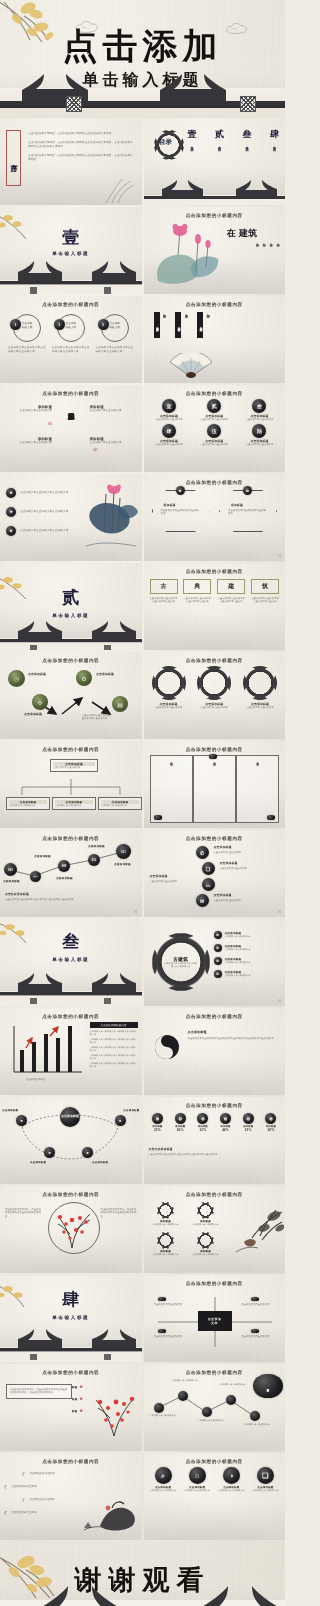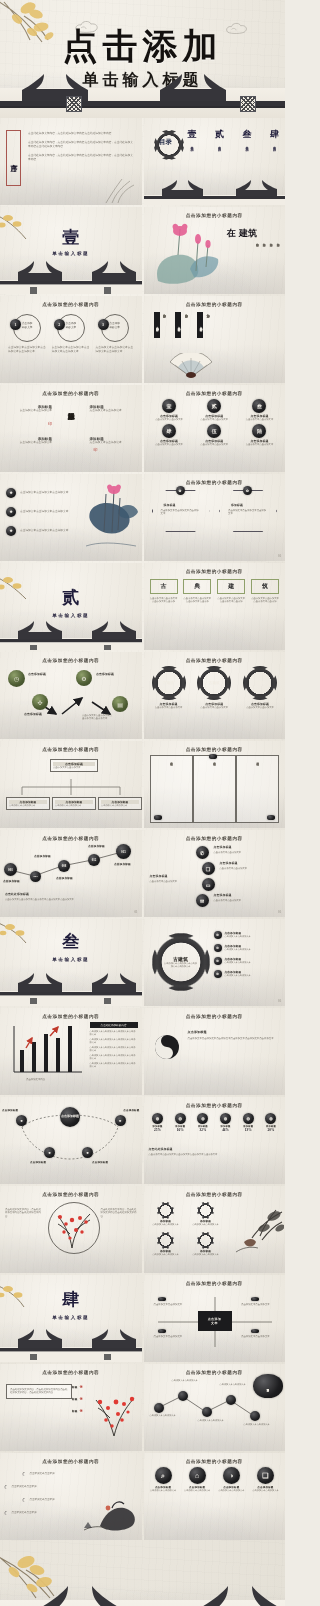--- a/index.html
+++ b/index.html
@@ -1032,20 +1032,21 @@
     <svg class="branch" style="left:-8px;top:6px;width:120px;height:70px" viewBox="0 0 120 70">
       <path d="M-4 6 C20 16 40 30 58 52 M6 10 C24 24 34 36 44 52 M34 24 C46 30 54 38 62 50" stroke="#7d6f55" stroke-width="1.1" fill="none" opacity=".9"></path>
       <g fill="#e3bf6a" opacity=".95">
         <ellipse cx="34" cy="16" rx="9" ry="5.4" transform="rotate(-22 34 16)"></ellipse>
         <ellipse cx="45" cy="24" rx="7.6" ry="4.6" transform="rotate(16 45 24)"></ellipse>
         <ellipse cx="22" cy="26" rx="6.4" ry="3.8" transform="rotate(42 22 26)"></ellipse>
         <ellipse cx="52" cy="36" rx="8" ry="4.8" transform="rotate(-12 52 36)"></ellipse>
         <ellipse cx="40" cy="42" rx="6" ry="3.6" transform="rotate(30 40 42)"></ellipse>
       </g>
     </svg>
+    <div class="final-title">谢谢观看</div>
     <div style="position:absolute;left:0;right:0;bottom:0;height:62px">
       <div style="position:absolute;left:0;right:0;bottom:0;height:46px;background:linear-gradient(180deg,#f5f1e9,#ebe6dc)"></div>
       <svg width="285" height="62" viewBox="0 0 285 62" style="position:absolute;left:0;bottom:0">
         <path d="M36 44 L36 26 C48 20 62 10 68 2 C68 14 62 20 56 25 L104 25 C98 20 92 14 92 2 C98 10 112 20 124 26 L124 44 Z" fill="#36353a"></path>
         <path d="M196 44 L196 26 C208 20 222 10 228 2 C228 14 222 20 216 25 L264 25 C258 20 252 14 252 2 C258 10 272 20 284 26 L284 44 Z" fill="#36353a"></path>
         <rect x="0" y="42" width="285" height="6" fill="#343338"></rect>
         <rect x="0" y="48" width="285" height="2.4" fill="#2d2c30"></rect>
       </svg>
 
     </div>

